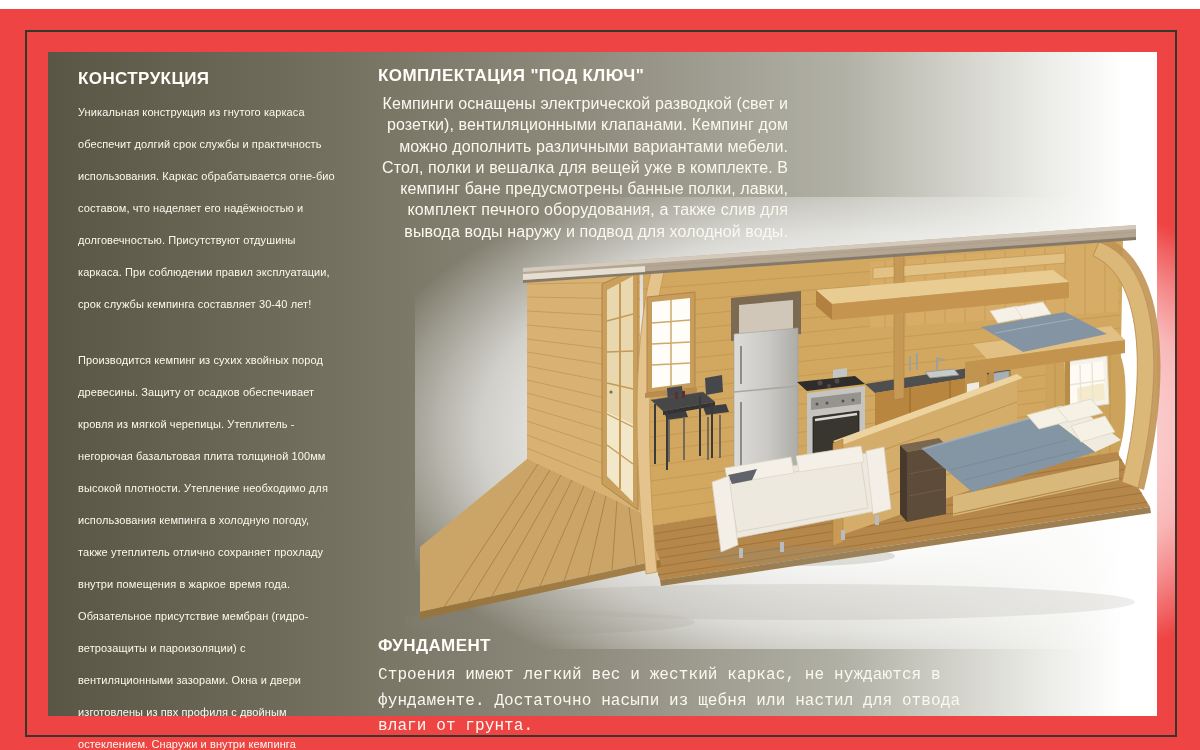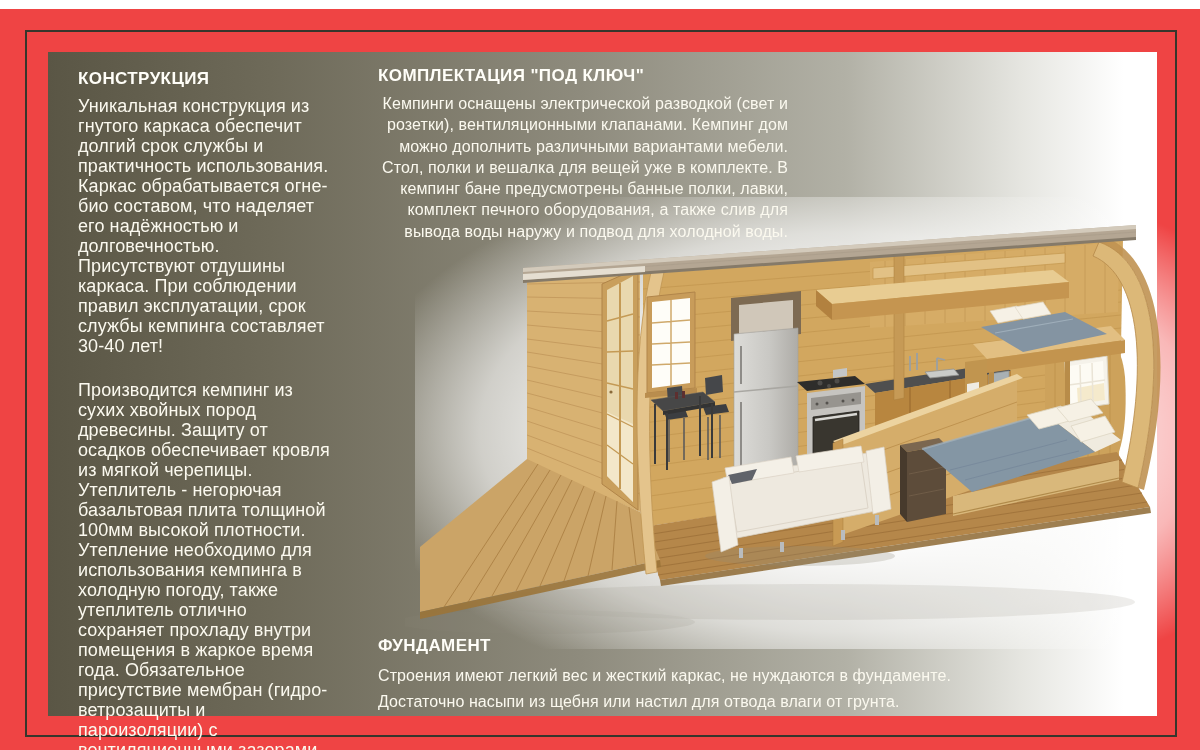--- a/index.html
+++ b/index.html
@@ -11,24 +11,24 @@
          background:linear-gradient(90deg,#5a5645 0%,#6e6a59 20%,#8e8b7d 48%,
                     #b2b1a6 72%,#e6e6e1 88%,#ffffff 97%);}
   .house-glow{position:absolute;left:415px;top:188px;width:762px;height:452px;
          background:radial-gradient(ellipse at 56% 52%, rgba(255,255,255,0.96) 34%,
                     rgba(255,255,255,0.62) 60%, rgba(255,255,255,0) 82%);}
   .col-left{position:absolute;left:78px;top:60px;width:258px;color:#fbf9ef;}
   .col-right{position:absolute;left:378px;top:57px;width:410px;color:#fbf9ef;}
   .foundation{position:absolute;left:378px;top:627px;width:600px;color:#fbf9ef;}
   .sec-title{margin:0 0 7px 0;font-size:17px;line-height:20px;font-weight:bold;
              letter-spacing:.4px;color:#fffef8;}
-  .sec-body{margin:0;font-size:18px;line-height:20px;letter-spacing:.1px;font-weight:400;}
+  .sec-body{margin:0;font-size:11px;line-height:32px;letter-spacing:.1px;font-weight:400;}
   .col-right .sec-body{font-size:16px;line-height:21.3px;text-align:right;}
   .materials{margin-top:24px;}
-  .foundation .sec-body{font-size:16px;line-height:25.5px;}
+  .foundation .sec-body{font-size:16px;line-height:25.5px;font-family:Liberation Mono, monospace;}
   .house{position:absolute;left:405px;top:203px;width:760px;height:424px;}
 </style>
 </head>
 <body>
 
 <div class="page">
   <div class="panel"></div>
   <div class="house-glow"></div>
   <div class="frame"></div>
 

